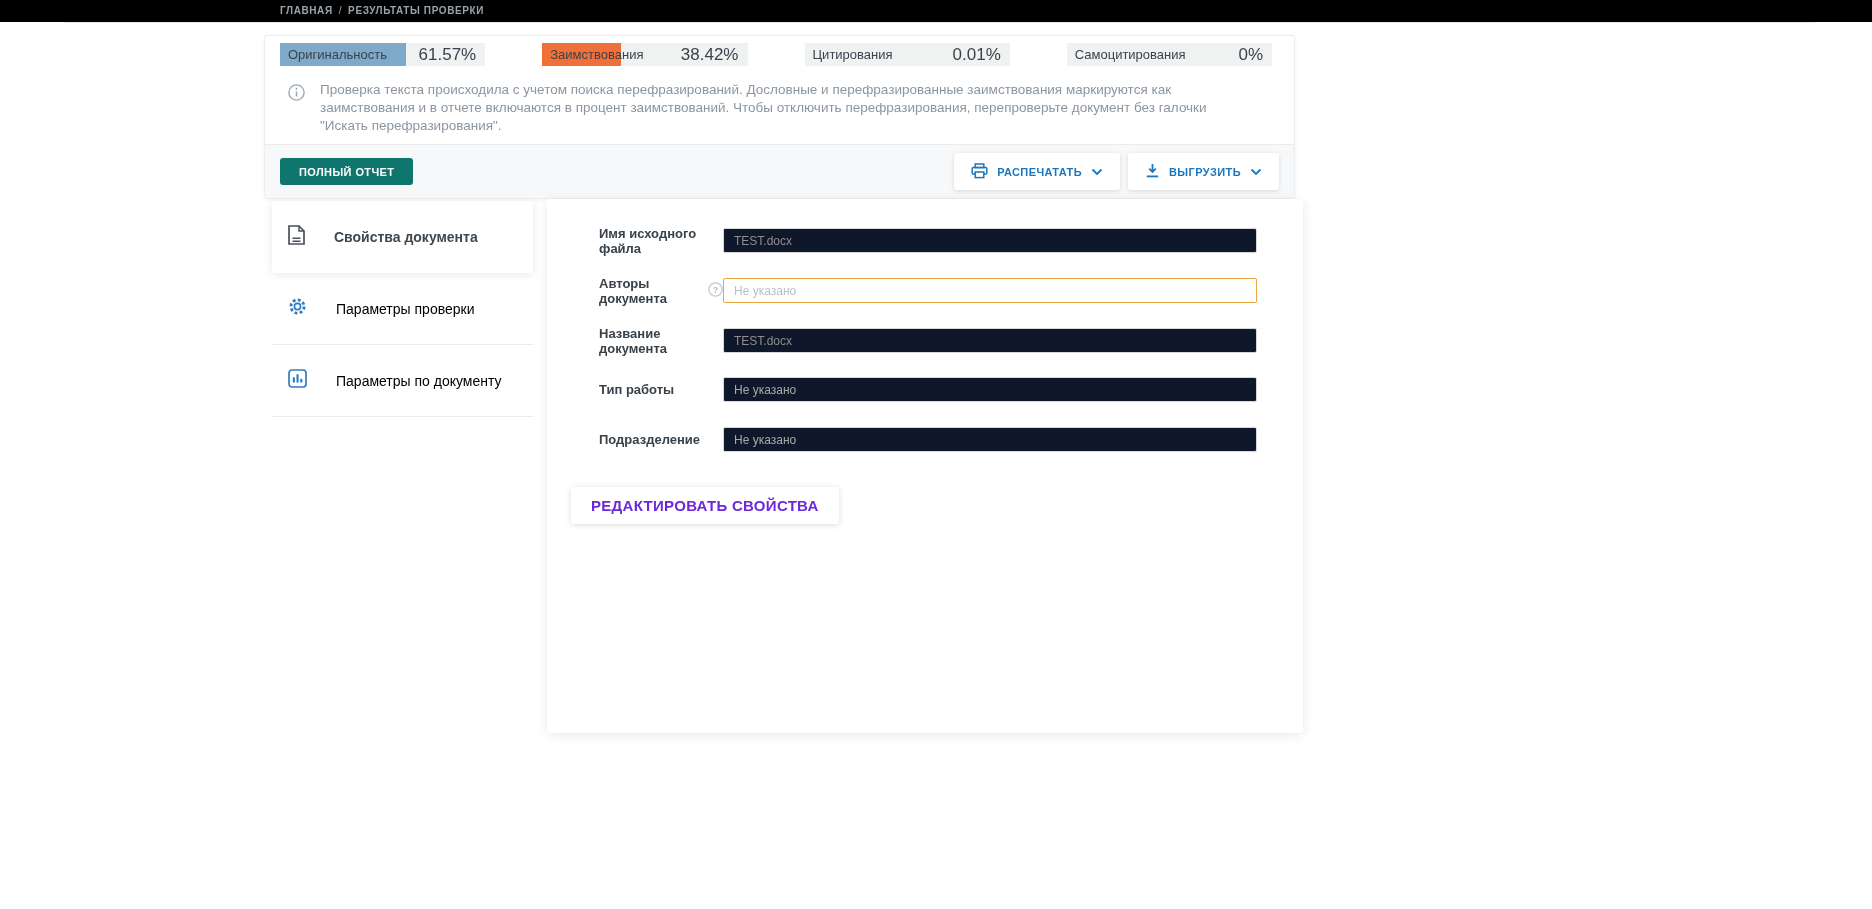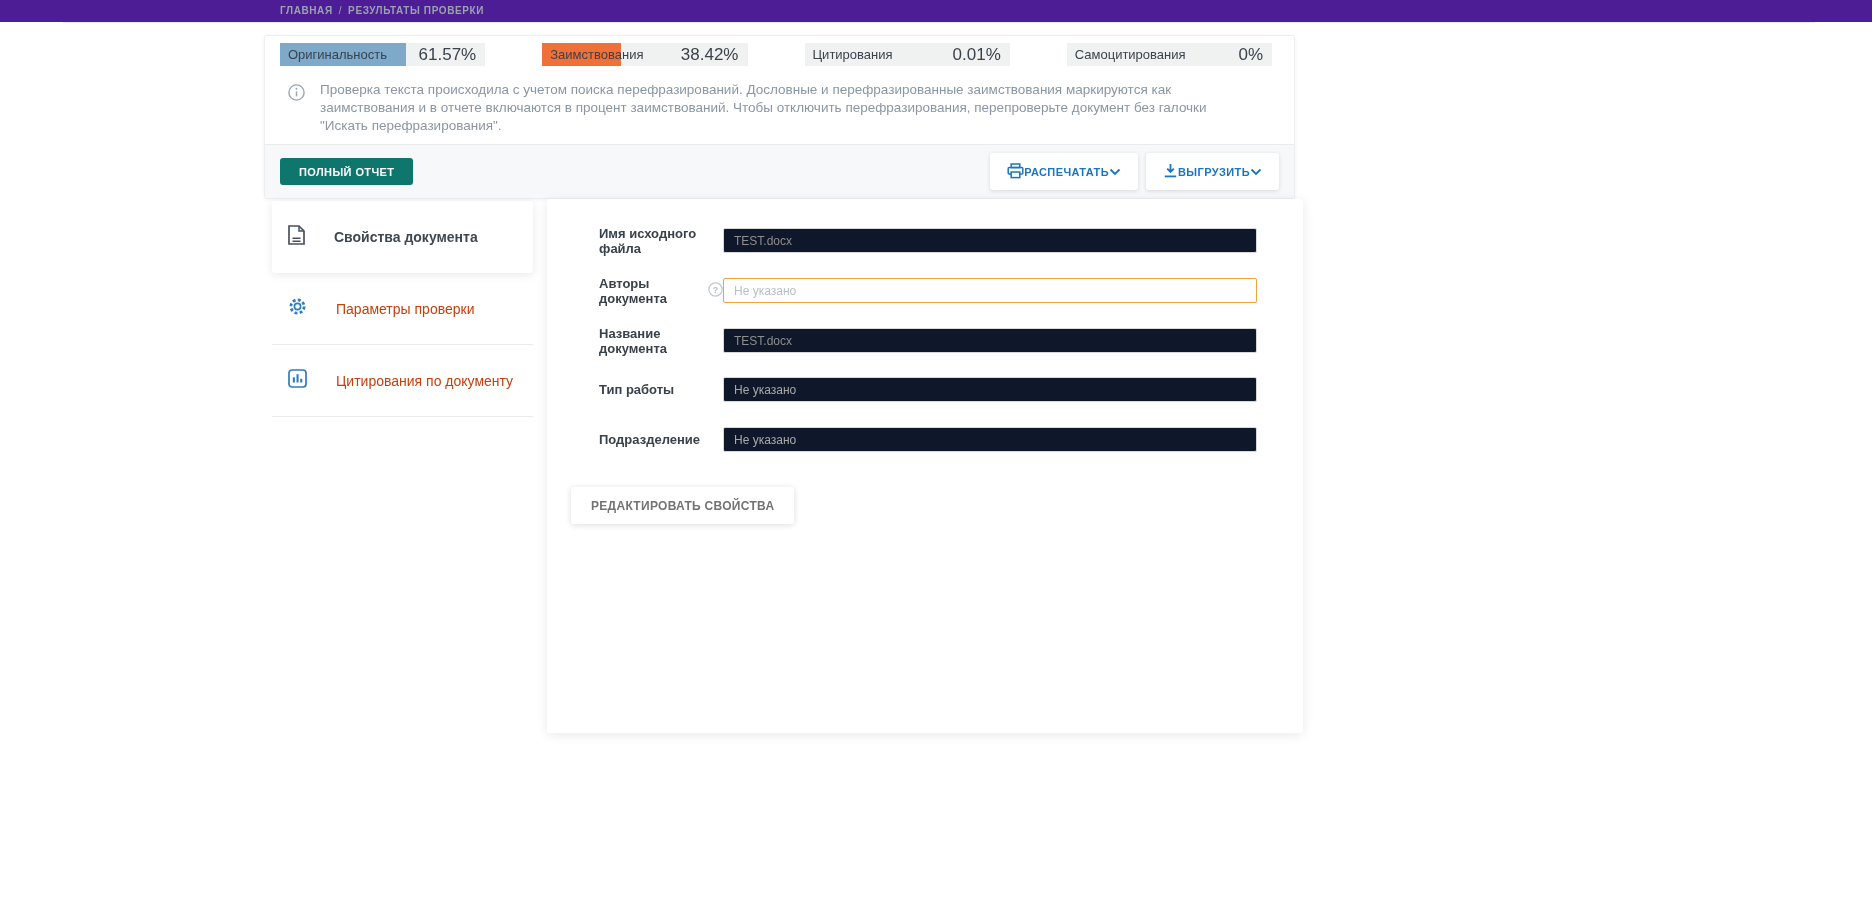--- a/index.html
+++ b/index.html
@@ -1,20 +1,20 @@
 <!DOCTYPE html>
 <html><head>
 <meta charset="utf-8">
 <style>
   * { margin:0; padding:0; box-sizing:border-box; }
   html,body { width:1872px; height:909px; background:#ffffff; font-family:"Liberation Sans", sans-serif; overflow:hidden; }
   .page { position:relative; width:1872px; height:909px; background:#ffffff; }
 
   
-  .topbar { position:absolute; top:0; left:0; right:0; height:22px; background:#4c1d95; }
+  .topbar { position:absolute; top:0; left:0; right:0; height:22px; background:#000000; }
   .breadcrumb { position:absolute; left:280px; top:5px; font-size:10px; letter-spacing:.6px; color:#9aa3ab; font-weight:700; }
   .breadcrumb a { color:#9aa3ab; text-decoration:none; cursor:pointer; }
   .breadcrumb .sep { margin:0 6px; font-weight:400; }
   .topbar-rule { position:absolute; top:22px; left:63px; right:57px; height:1px; background:#e9e9e9; }
 
   
   .summary-card { position:absolute; left:264px; top:35px; width:1031px; height:164px;
     background:#fff; border:1px solid #eeeeee; border-radius:3px; box-shadow:0 1px 4px rgba(0,0,0,.05); }
   .stats-row { display:flex; gap:57px; padding:7px 22px 0 15px; }
   .stat { flex:1; height:23px; background:#f0f1f1; position:relative; display:flex; align-items:center; overflow:hidden; }
@@ -25,44 +25,44 @@
   .info-row { display:flex; gap:15px; padding:15px 20px 0 23px; }
   .info-icon { flex:0 0 auto; margin-top:3px; }
   .info-text { font-size:13.5px; line-height:18px; color:#8a96a2; max-width:916px; }
 
   .summary-footer { position:absolute; left:0; right:0; bottom:0; height:54px; background:#f7f8f9;
     border-top:1px solid #ebebeb; border-radius:0 0 3px 3px; display:flex; align-items:center; padding:0 15px; }
   .btn-primary { background:#0f766e; color:#fff; border:none; border-radius:3px; height:27px; padding:0 19px;
     font-family:"Liberation Sans",sans-serif; font-size:11px; font-weight:700; letter-spacing:.4px; cursor:pointer; }
   .footer-right { margin-left:auto; display:flex; gap:8px; }
   .btn-white { background:#fff; border:none; border-radius:3px; height:37px; padding:0 17px;
-    display:flex; align-items:center; box-shadow:0 1px 4px rgba(0,0,0,.13); cursor:pointer;
+    display:flex; align-items:center; gap:9px; box-shadow:0 1px 4px rgba(0,0,0,.13); cursor:pointer;
     font-family:"Liberation Sans",sans-serif; font-size:11px; font-weight:700; letter-spacing:.4px; color:#1c76bc; }
 
   
   .tabs { position:absolute; left:272px; top:201px; width:261px; }
   .tab { height:72px; display:flex; align-items:center; gap:29px; padding-left:16px; cursor:pointer; }
   .tab.active { background:#fff; border-radius:3px; box-shadow:0 2px 10px rgba(0,0,0,.09); }
   .tab.active .tab-label { color:#3f4850; font-weight:700; }
-  .tab .tab-label { font-size:14px; color:#c2410c; }
+  .tab .tab-label { font-size:14px; color:#000000; }
   .tab.inactive { border-bottom:1px solid #e9eaea; }
 
   
   .form-card { position:absolute; left:547px; top:199px; width:756px; height:534px;
     background:#fff; border-radius:3px; box-shadow:0 2px 12px rgba(0,0,0,.09); }
   .form-row { position:absolute; left:24px; right:46px; height:25px; display:flex; align-items:center; }
   .form-label { width:152px; flex:0 0 152px; font-size:13px; font-weight:700; color:#39424a; display:flex; align-items:center; gap:7px;padding-left:28px; }
   .form-input { flex:1; height:25px; border-radius:2px; font-family:"Liberation Sans",sans-serif; font-size:12px; padding:0 10px; outline:none; }
   .form-input.readonly { background:#0f172a; border:1px solid #d8d8d8; color:#8e8e8e; }
   .form-input.readonly::placeholder { color:#a9a9a9; }
   .form-input.highlight { background:#fff; border:1px solid #eaa63c; color:#4a4a4a; }
   .form-input.highlight::placeholder { color:#b8bfc6; }
   .btn-edit { position:absolute; left:24px; top:288px; background:#fff; border:none; border-radius:3px; height:37px; padding:0 20px;
     box-shadow:0 1px 6px rgba(0,0,0,.14); cursor:pointer;
-    font-family:"Liberation Sans",sans-serif; font-size:12px; font-weight:700; letter-spacing:.3px; color:#737373; }
+    font-family:"Liberation Sans",sans-serif; font-size:15px; font-weight:700; letter-spacing:.3px; color:#6d28d9; }
 
   .row-1{top:29px}.row-2{top:79px}.row-3{top:129px}.row-4{top:178px}.row-5{top:228px}
 </style>
 </head>
 <body>
 
 <div class="page">
 
   <div class="topbar">
     <div class="breadcrumb">
@@ -165,21 +165,21 @@
     </div>
     <div class="tab inactive">
       <span>
         <svg width="19" height="19" viewBox="0 0 19 19">
             <rect x="1" y="1" width="17" height="17" rx="3" fill="none" stroke="#2f7cbe" stroke-width="1.7"></rect>
             <rect x="4.8" y="8.3" width="2.1" height="5.2" fill="#2f7cbe"></rect>
             <rect x="8.5" y="5.2" width="2.1" height="8.3" fill="#2f7cbe"></rect>
             <rect x="12.2" y="9.8" width="2.1" height="3.7" fill="#2f7cbe"></rect>
           </svg>
       </span>
-      <span class="tab-label">Цитирования по документу</span>
+      <span class="tab-label">Параметры по документу</span>
     </div>
   </div>
 
   <div class="form-card">
 
     <div class="form-row row-1">
       <label class="form-label">
           <span>Имя исходного файла</span>
         </label>
       <input class="form-input readonly" readonly="" value="TEST.docx" style="">

